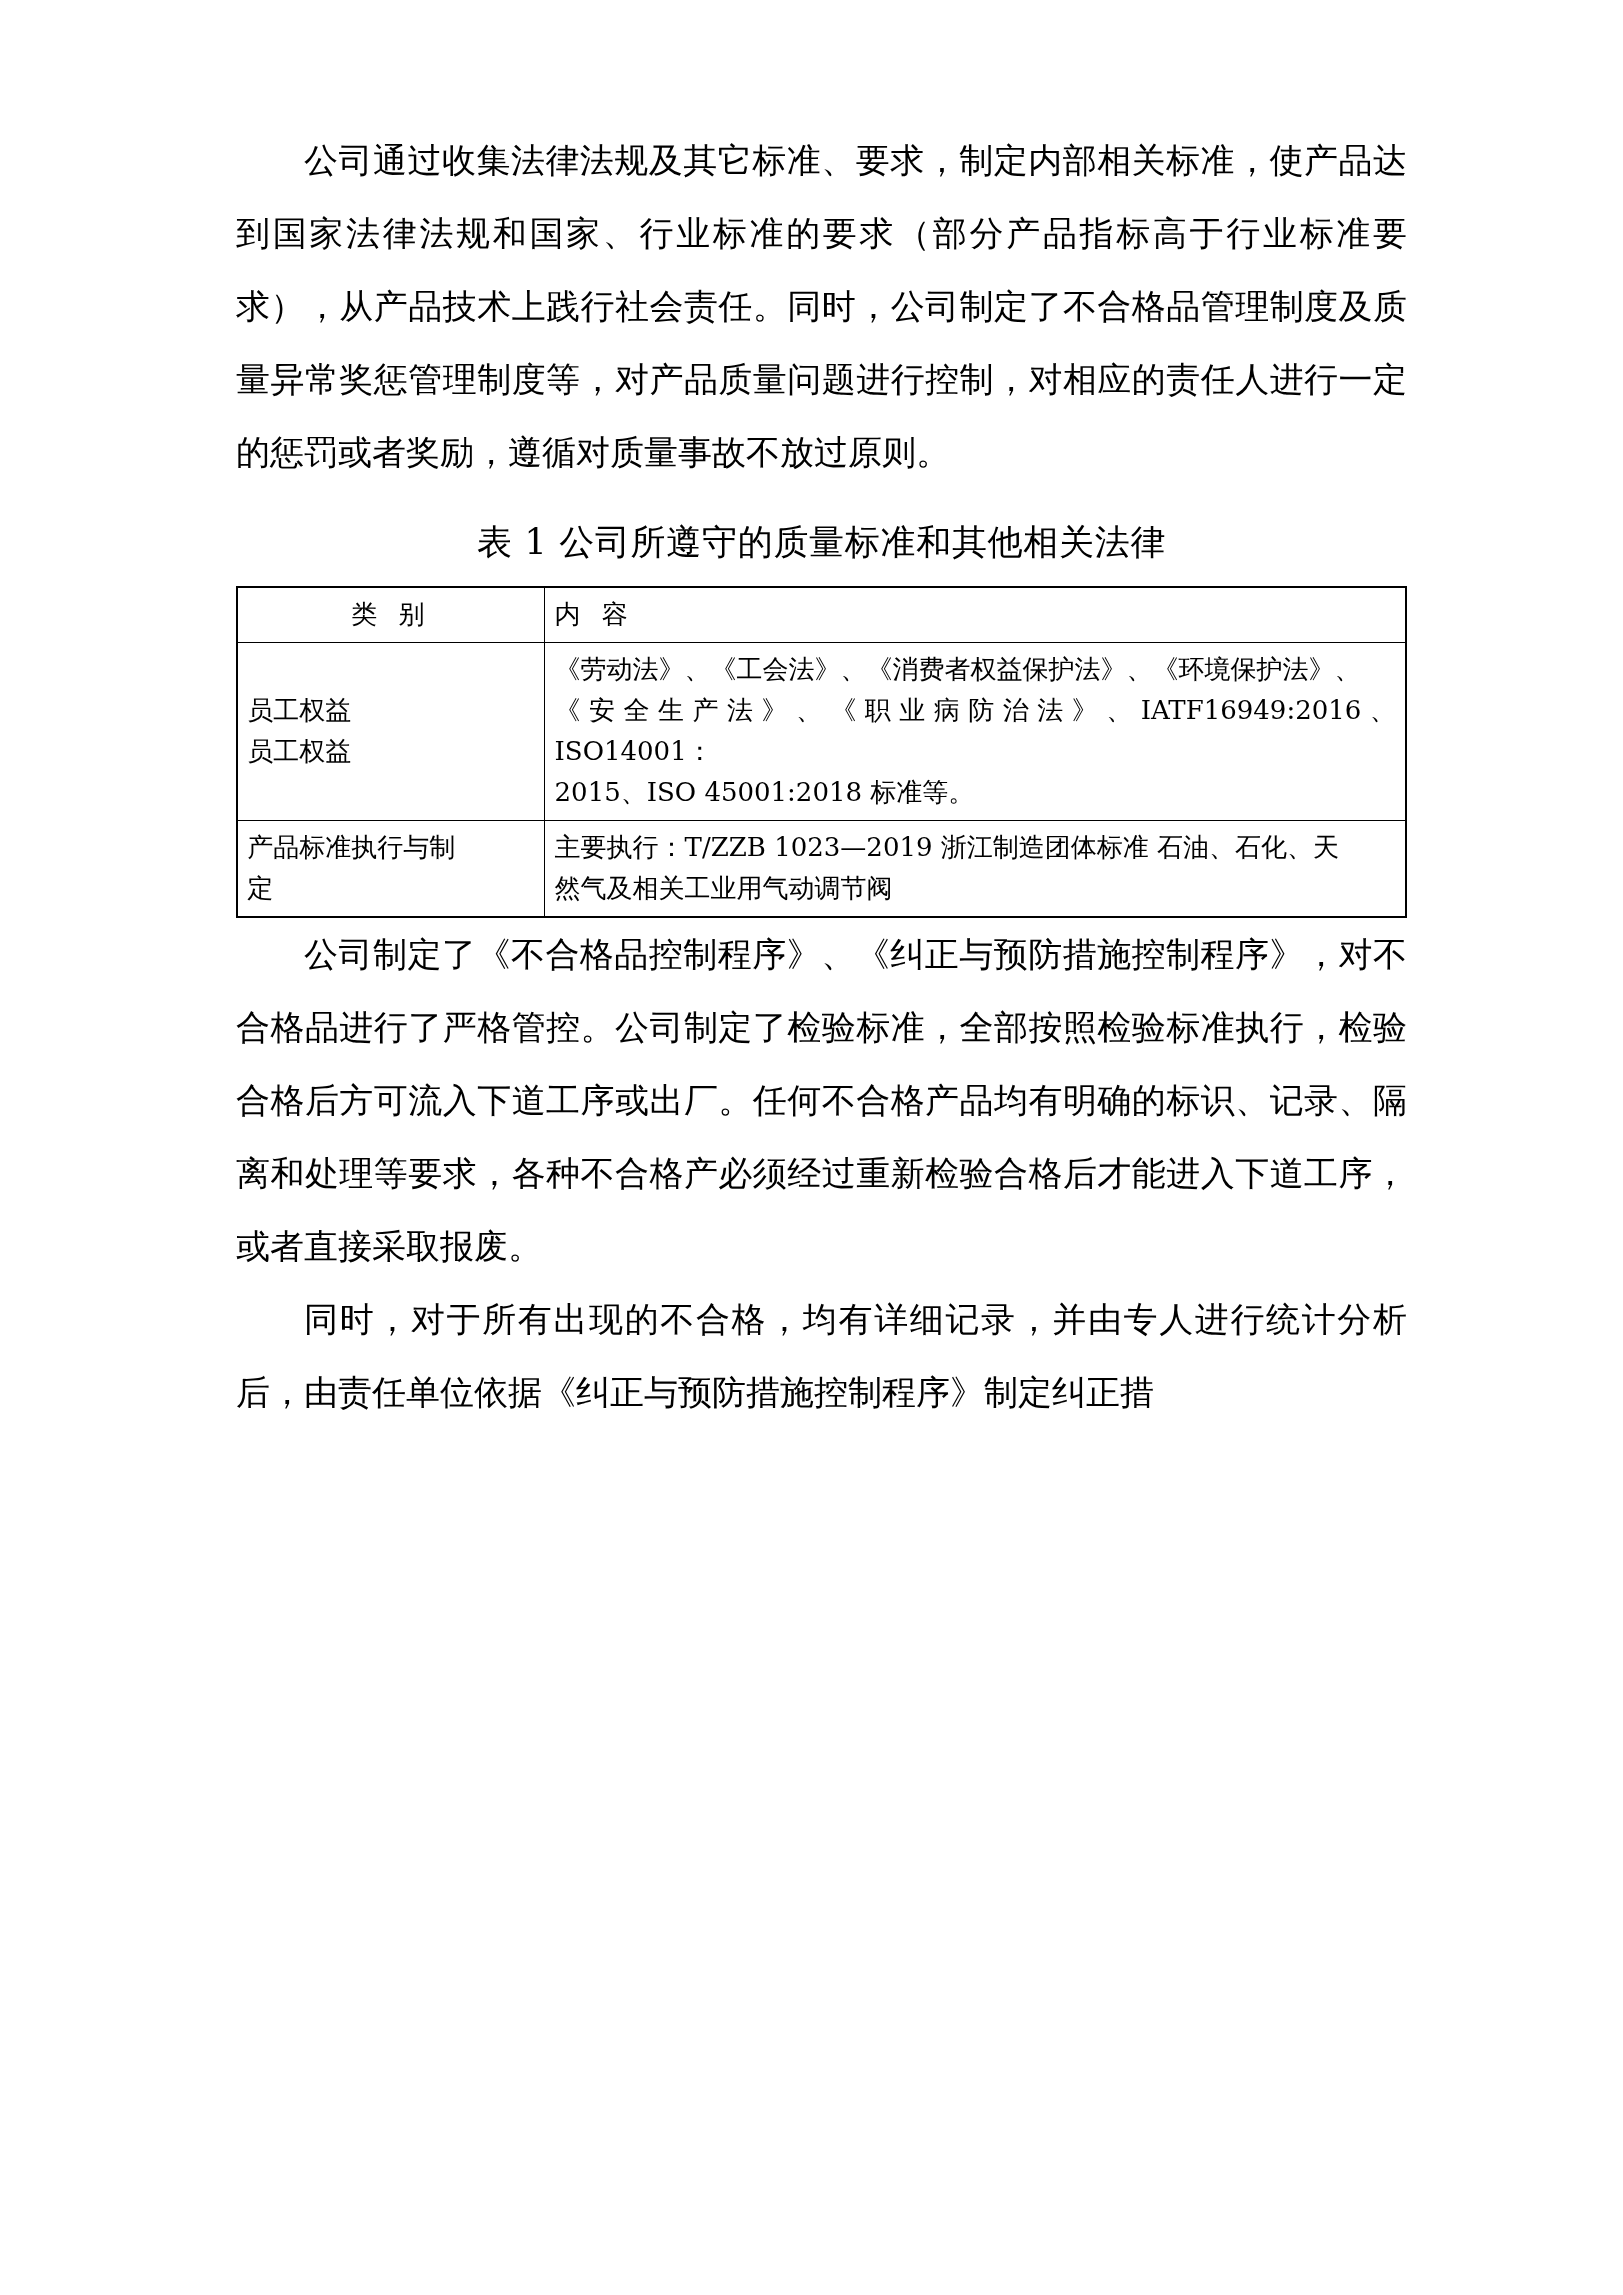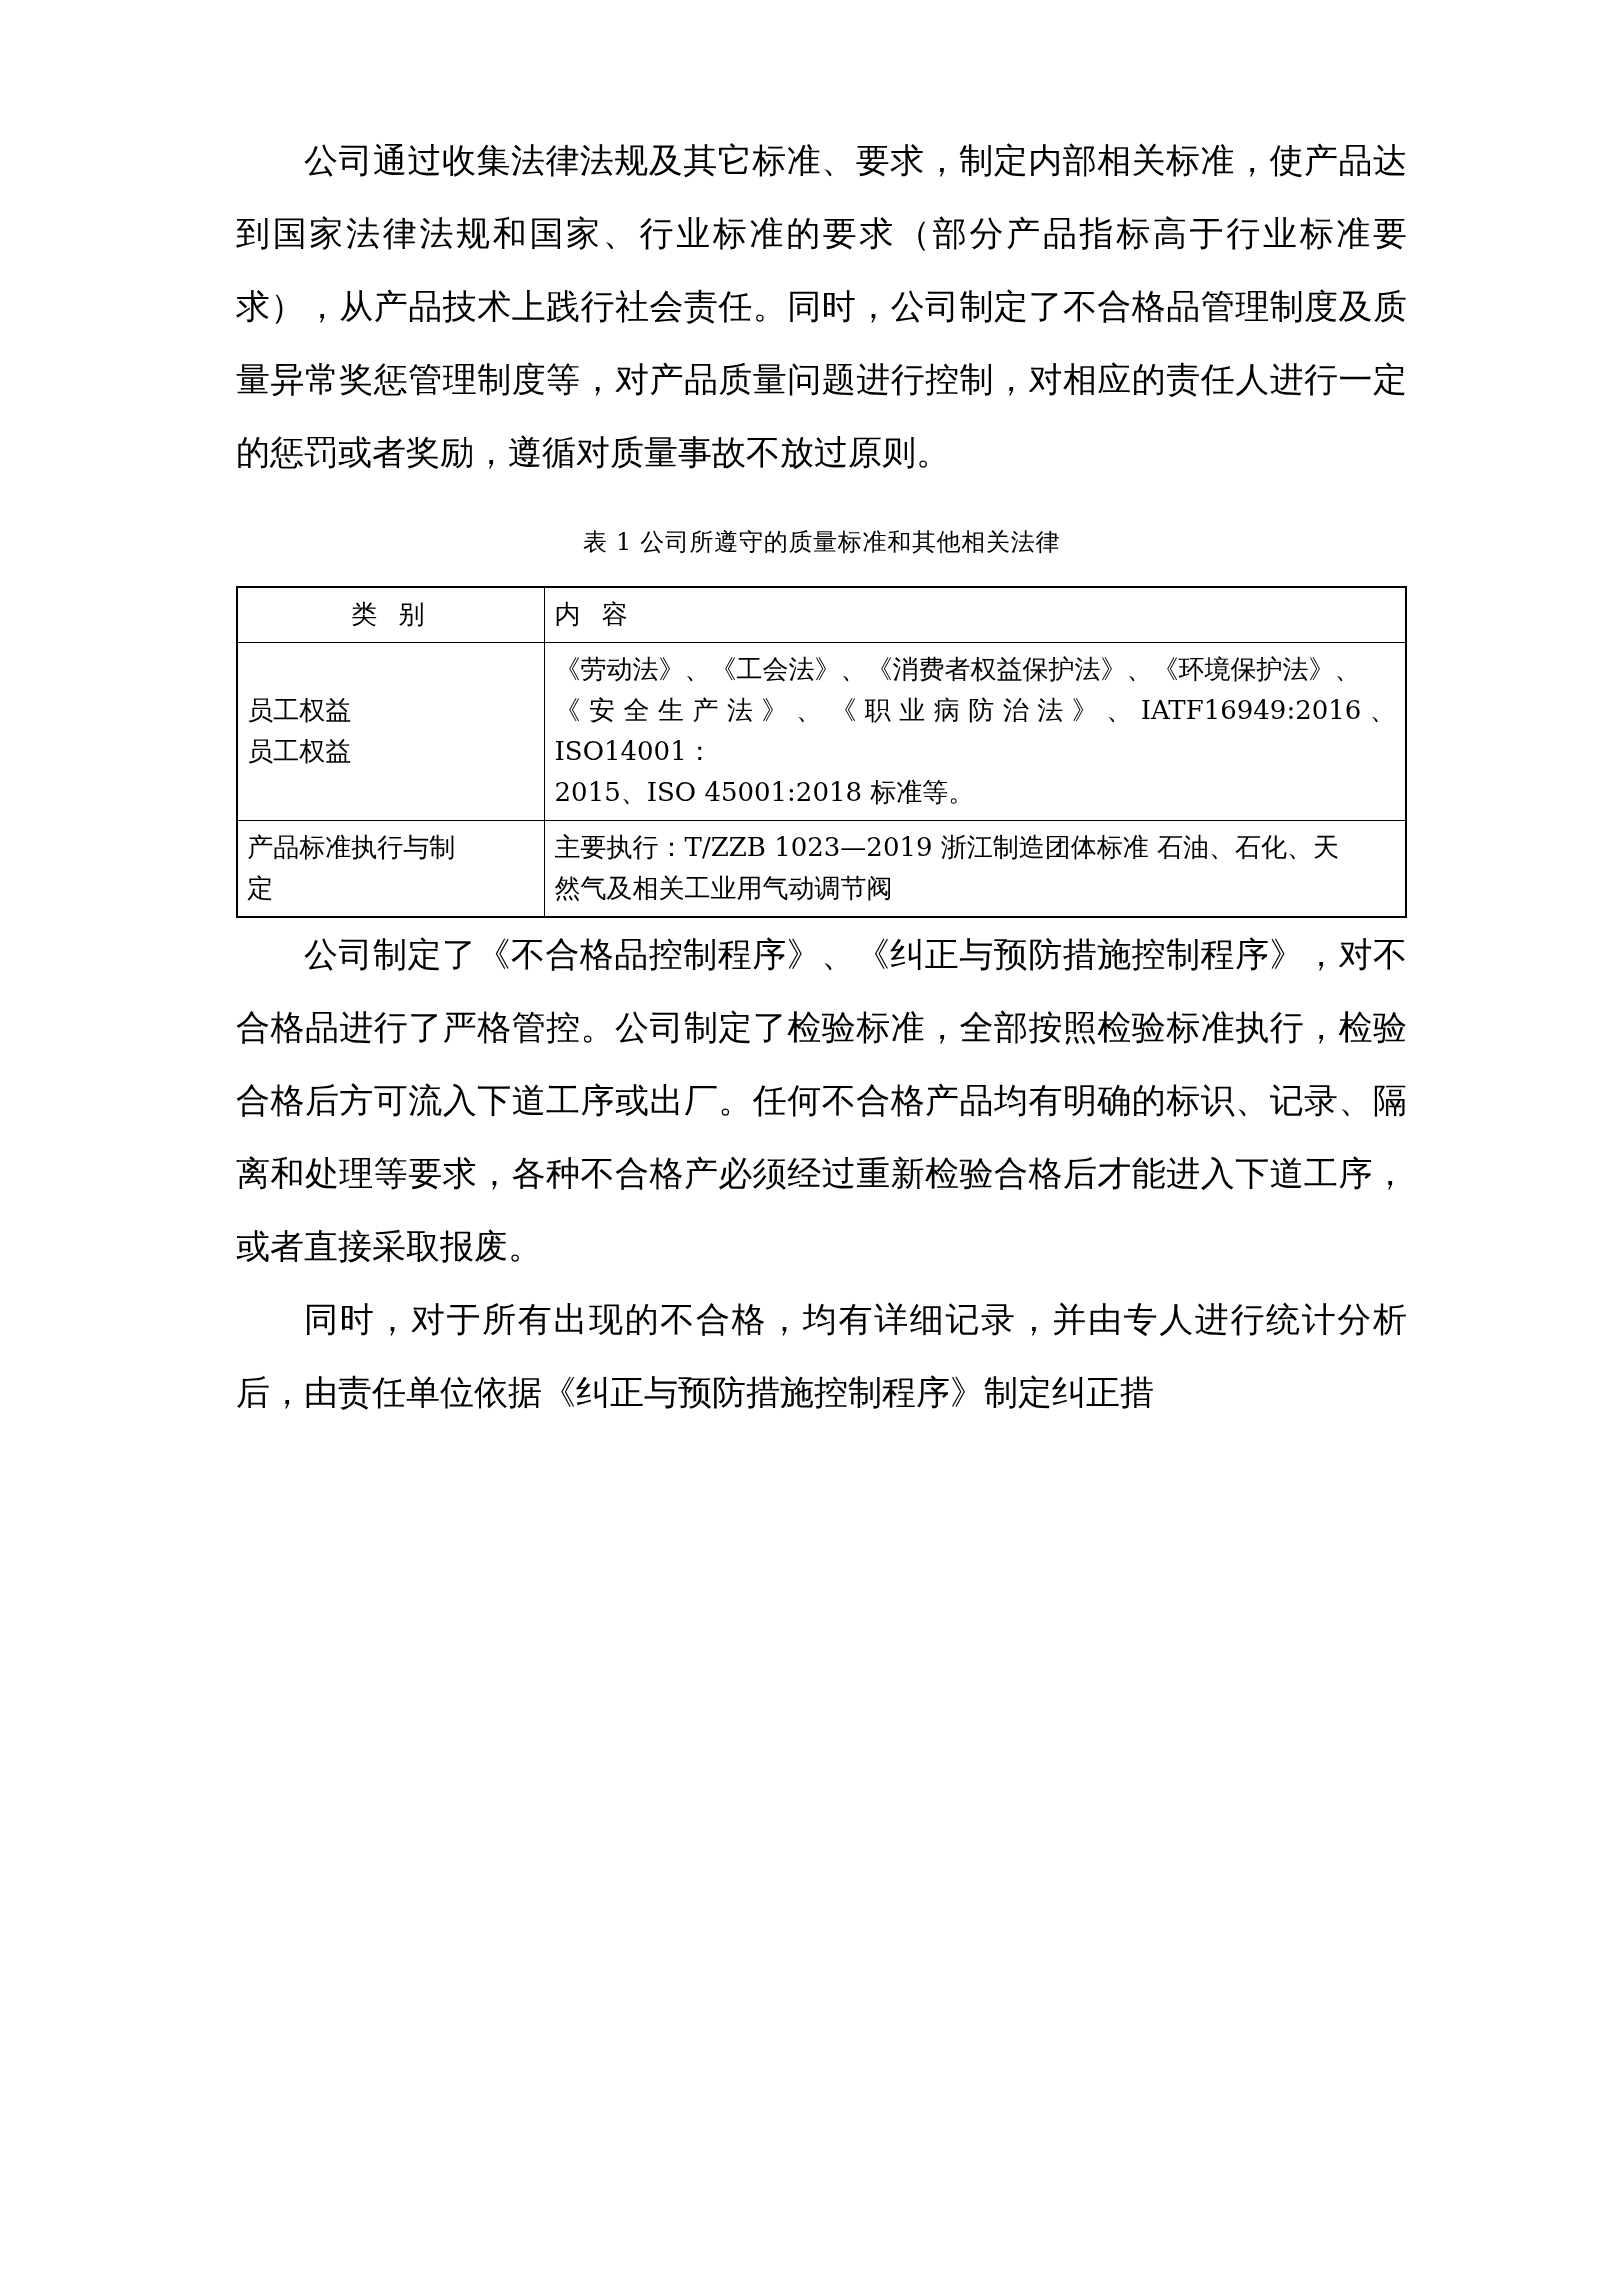--- a/index.html
+++ b/index.html
@@ -28,21 +28,21 @@
     text-align: justify;
     text-justify: inter-ideograph;
     text-indent: 68px;
     letter-spacing: 0px;
   }
   p.body-text + p.body-text {
     margin-top: 0px;
   }
   .table-caption {
     margin: 23.6px 0 14.4px 0;
-    font-size: 24px;
+    font-size: 35px;
     line-height: 59px;
     text-align: center;
     letter-spacing: 0.7px;
   }
   table.std-table {
     border-collapse: collapse;
     width: 1217px;
     margin: 0 0 0 0;
     table-layout: fixed;
     border: 2.6px solid #000;

